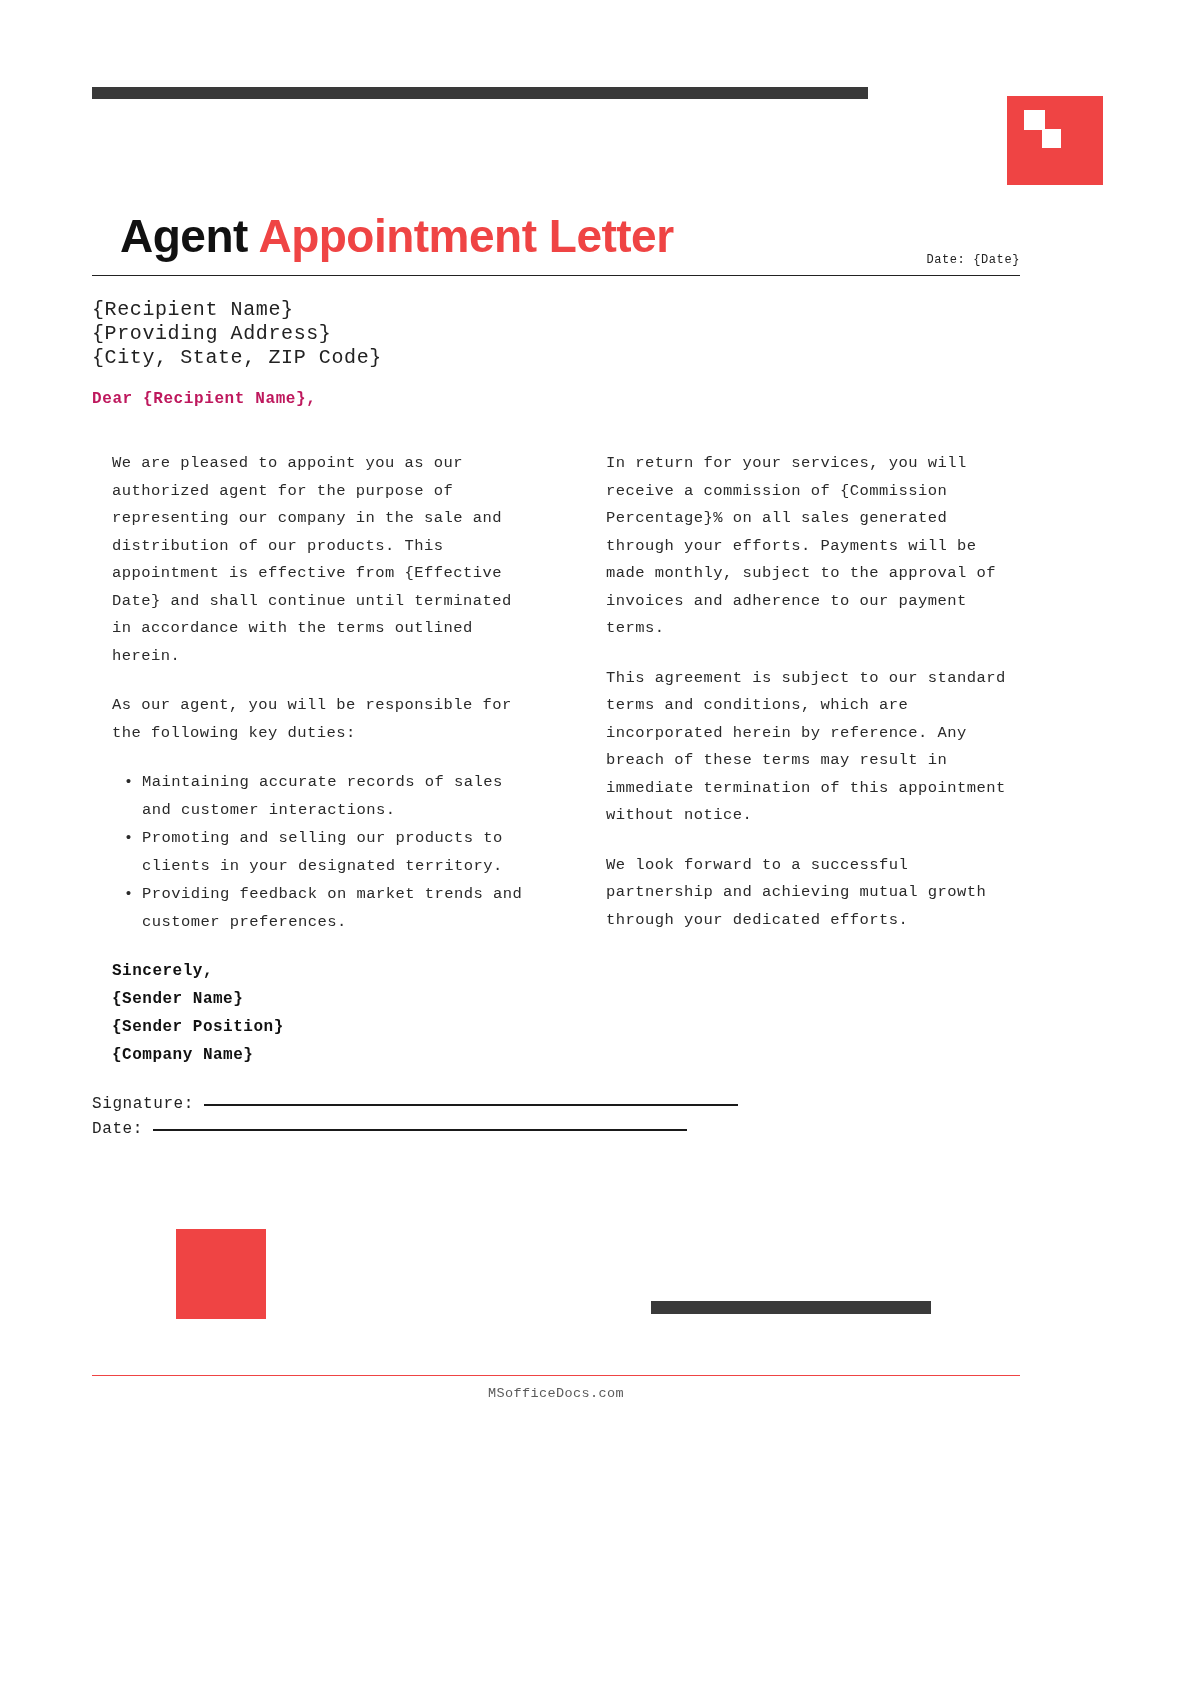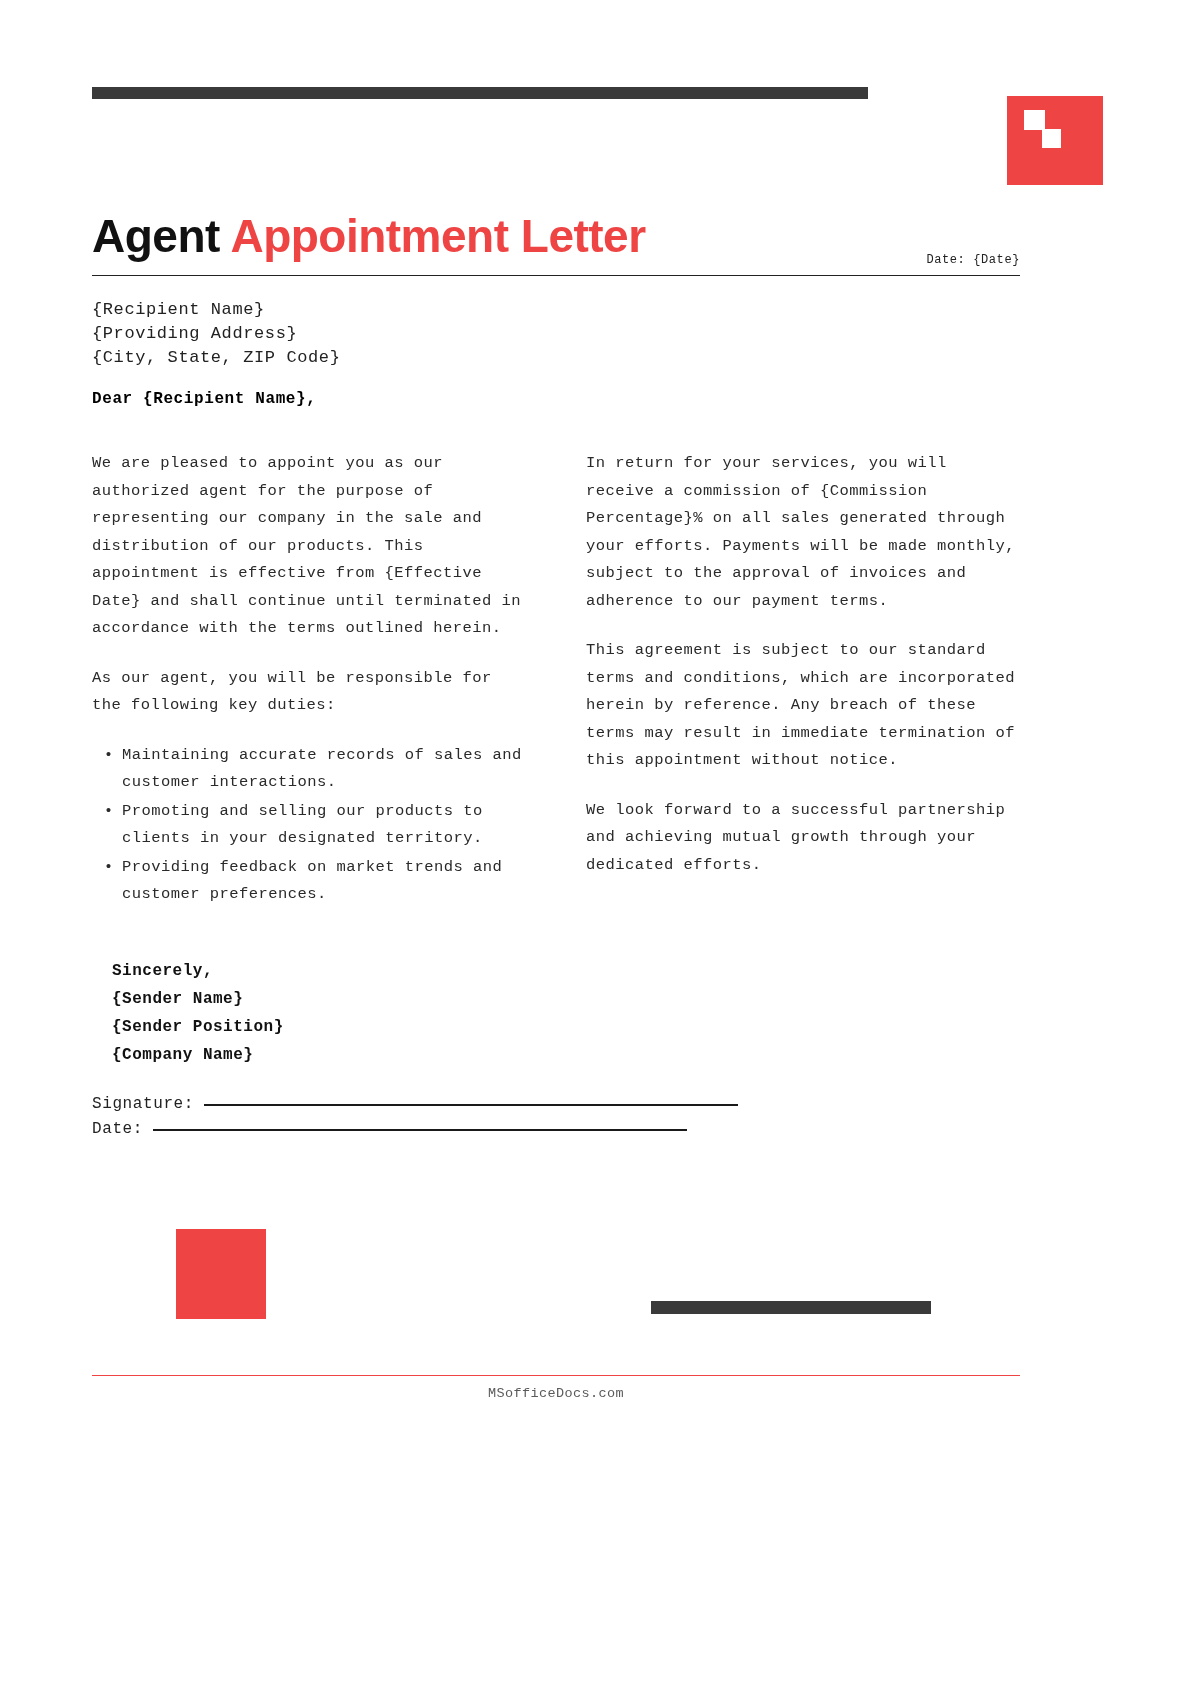--- a/index.html
+++ b/index.html
@@ -60,21 +60,21 @@
     position: absolute;
     left: 92px;
     top: 180px;
     font-family: "Liberation Sans", "DejaVu Sans", sans-serif;
     font-weight: bold;
     font-size: 46px;
     letter-spacing: -0.5px;
     white-space: nowrap;
     line-height: 1.1;
   }
-  .doc-title .t-black { color: #111111; }
+  .doc-title .t-black { color: #111111; margin-left: 28px; }
   .doc-title .t-red { color: #ef4444; }
 
   
   .date-line {
     position: absolute;
     left: 92px;
     top: 253px;
     width: 928px;
   }
   .date-line .date-text {
@@ -89,54 +89,55 @@
     height: 1px;
     background: #222222;
     width: 100%;
   }
 
   
   .recipient {
     position: absolute;
     left: 92px;
     top: 298px;
-    font-size: 17px;
+    font-size: 20px;
     line-height: 24px;
     color: #222222;
     letter-spacing: 0.6px;
   }
   .recipient div { white-space: nowrap; }
 
   
   .salutation {
     position: absolute;
     left: 92px;
     top: 390px;
     font-size: 16px;
     font-weight: bold;
-    color: #000000;
+    color: #be185d;
     letter-spacing: 0.6px;
     white-space: nowrap;
   }
 
   
   .columns {
     position: absolute;
     left: 92px;
     top: 450px;
     width: 928px;
     display: flex;
     gap: 60px;
   }
   .col {
     width: 434px;
     font-size: 15.5px;
     line-height: 27.5px;
     color: #2a2a2a;
     letter-spacing: 0.45px;
+    margin-left: 20px;
   }
   .col p {
     margin: 0 0 22px 0;
   }
   .col ul {
     margin: 0 0 22px 0;
     padding-left: 30px;
     list-style: none;
   }
   .col ul li {

